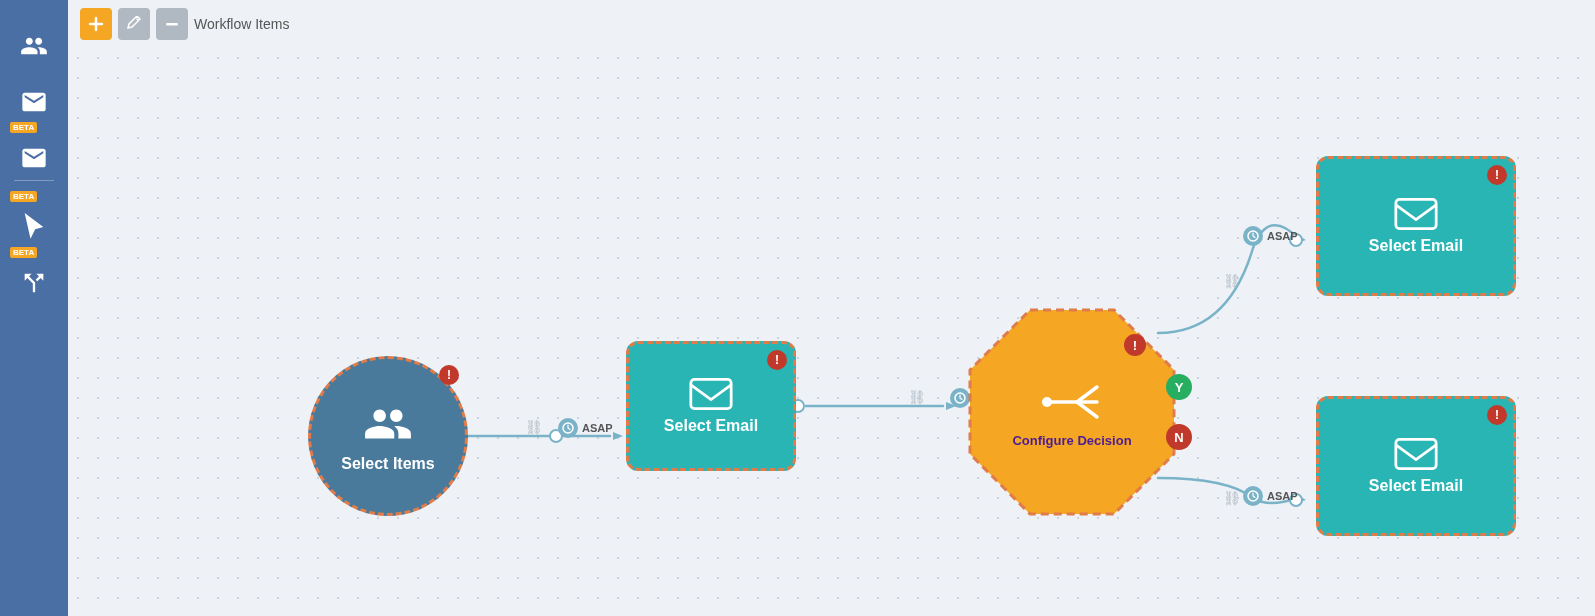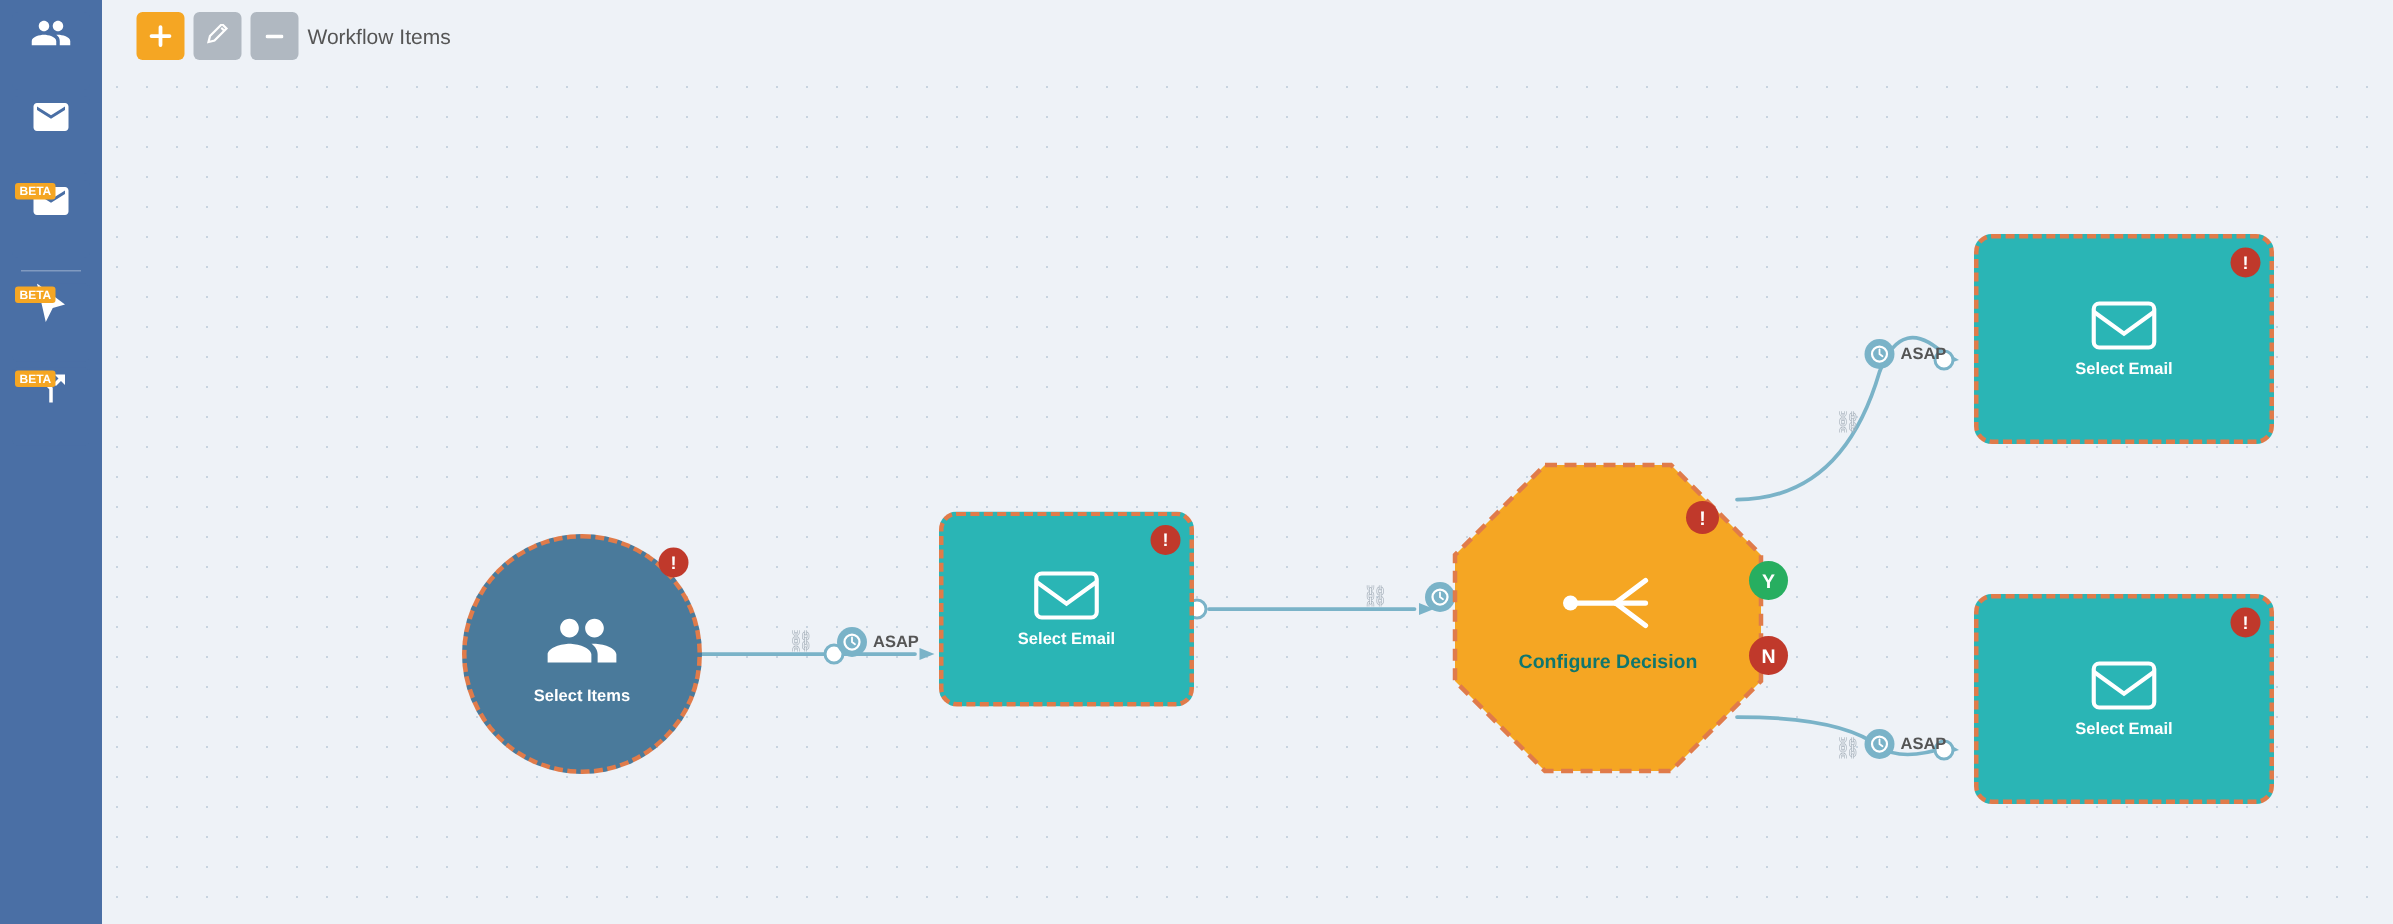--- a/index.html
+++ b/index.html
@@ -23,21 +23,21 @@
       gap: 4px;
       flex-shrink: 0;
     }
 
     .sidebar-item {
       width: 52px;
       height: 52px;
       background: #4a6fa5;
       border-radius: 4px;
       display: flex;
-      align-items: flex-start;
+      align-items: flex-end;
       justify-content: center;
       cursor: pointer;
       position: relative;
     }
 
     .sidebar-item svg { width: 28px; height: 28px; fill: white; }
 
     .beta-badge {
       position: absolute;
       top: 2px;
@@ -63,21 +63,21 @@
       display: flex;
       flex-direction: column;
       background: #eef2f7;
       position: relative;
     }
 
     
     .toolbar {
       display: flex;
       align-items: center;
-      padding: 8px 23px;
+      padding: 8px 12px;
       gap: 6px;
       background: transparent;
       z-index: 10;
     }
 
     .toolbar-btn {
       width: 32px;
       height: 32px;
       border-radius: 4px;
       border: none;
@@ -154,21 +154,21 @@
       border: 3px dashed #e07b4a;
       display: flex;
       flex-direction: column;
       align-items: center;
       justify-content: center;
       position: relative;
     }
 
     .node-label {
       color: white;
-      font-size: 11px;
+      font-size: 16px;
       font-weight: 600;
       text-align: center;
       margin-top: 6px;
     }
 
     .error-badge {
       position: absolute;
       width: 20px;
       height: 20px;
       border-radius: 50%;
@@ -343,21 +343,21 @@
           <div style="position:absolute;top:0;left:0;width:212px;height:212px;display:flex;flex-direction:column;align-items:center;justify-content:center;">
 
             <div style="position:absolute;top:28px;right:32px;width:22px;height:22px;border-radius:50%;background:#c0392b;color:white;font-size:13px;font-weight:bold;display:flex;align-items:center;justify-content:center;">!</div>
 
             <svg width="60" height="50" viewBox="0 0 60 50" fill="white">
               <path d="M5 25 L55 25" stroke="white" stroke-width="3.5" stroke-linecap="round"></path>
               <path d="M35 25 L55 10" stroke="white" stroke-width="3.5" stroke-linecap="round"></path>
               <path d="M35 25 L55 40" stroke="white" stroke-width="3.5" stroke-linecap="round"></path>
               <circle cx="5" cy="25" r="5" fill="white"></circle>
             </svg>
-            <span style="color:#0f766e;font-size:13px;font-weight:700;text-align:center;margin-top:6px;">Configure Decision</span>
+            <span style="color:#4c1d95;font-size:13px;font-weight:700;text-align:center;margin-top:6px;">Configure Decision</span>
           </div>
           
           <div style="position:absolute;top:68px;right:-14px;width:26px;height:26px;border-radius:50%;background:#27ae60;color:white;font-size:13px;font-weight:bold;display:flex;align-items:center;justify-content:center;">Y</div>
           
           <div style="position:absolute;bottom:68px;right:-14px;width:26px;height:26px;border-radius:50%;background:#c0392b;color:white;font-size:13px;font-weight:bold;display:flex;align-items:center;justify-content:center;">N</div>
         </div>
       </div>
 
       <div class="node" style="left:1248px; top:108px;">
         <div class="node-rect" style="width:200px;height:140px;">

